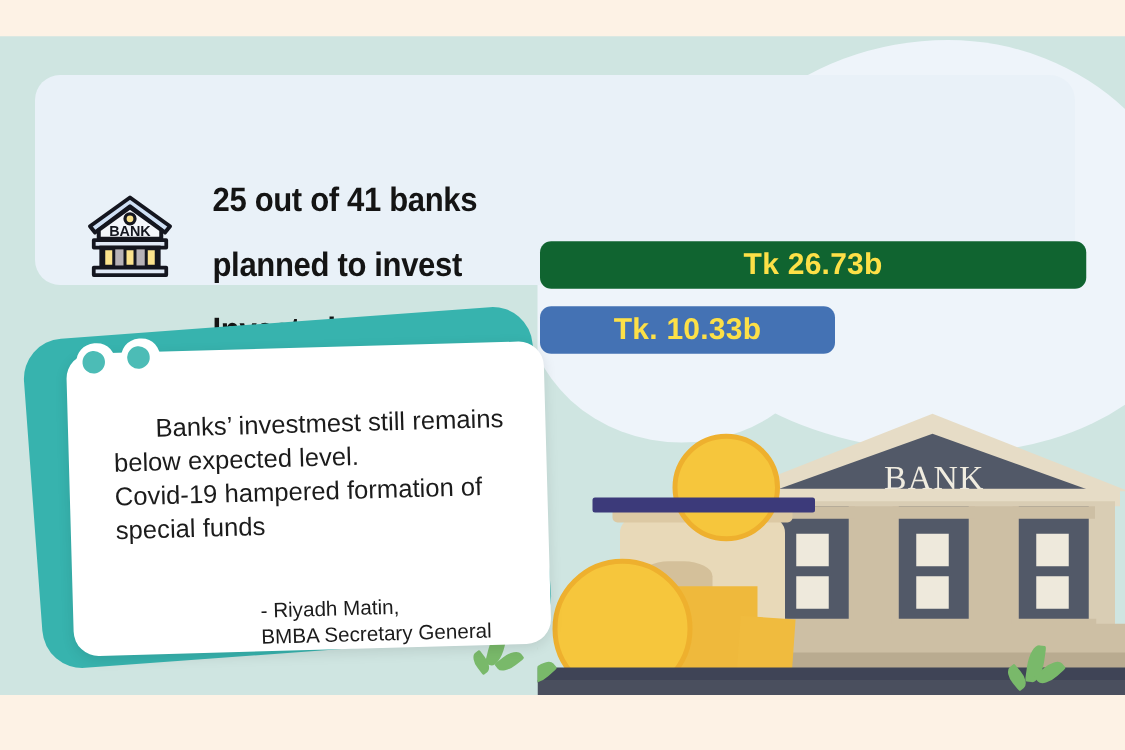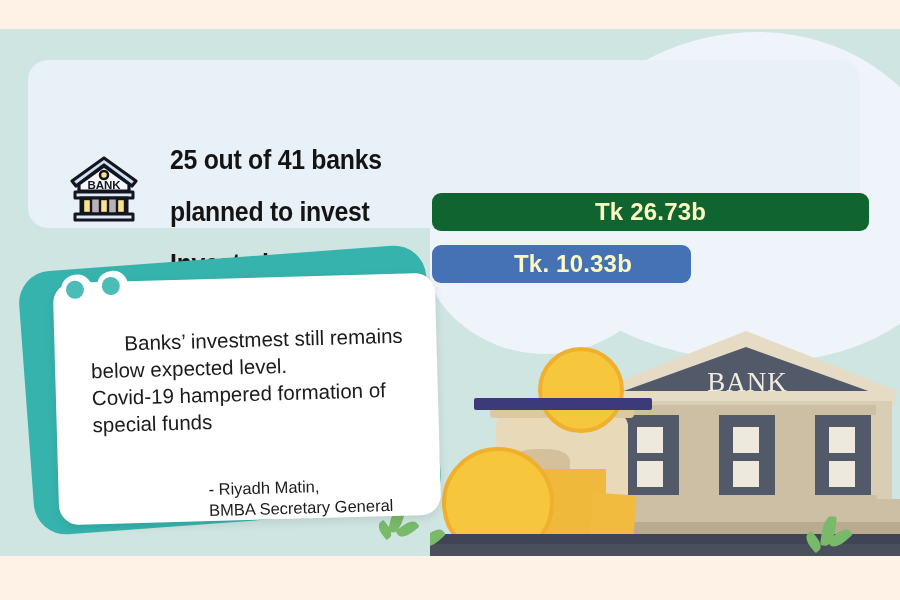--- a/index.html
+++ b/index.html
@@ -61,25 +61,25 @@
   .rows{position:absolute;left:142px;top:74px;width:710px;}
   .row{display:flex;align-items:center;height:52px;}
   .row .lbl{
     font-size:27px;font-weight:bold;color:#141414;
     font-family:"Liberation Sans", sans-serif;
     font-stretch:condensed;transform:scaleX(0.92);transform-origin:left center;
     white-space:nowrap;width:262px;letter-spacing:-0.3px;
   }
   .bar{
     height:38px;border-radius:9px;display:flex;align-items:center;justify-content:center;
-    color:#fef9c3;font-size:24px;font-weight:bold;letter-spacing:0.2px;
+    color:#fde047;font-size:24px;font-weight:bold;letter-spacing:0.2px;
     font-family:"Liberation Sans", sans-serif;
   }
   .bar-green{width:437px;background:#106430;}
-  .bar-blue{width:236px;background:#4472b4;padding-left:23px;}
+  .bar-blue{width:236px;background:#4472b4;}
 
   
   .quote-wrap{position:absolute;left:18px;top:250px;width:460px;height:300px;}
   .quote-teal{
     position:absolute;left:8px;top:8px;width:408px;height:264px;
     background:#37b3ae;border-radius:32px;transform:rotate(-4.2deg);
   }
   .quote-card{
     position:absolute;left:38px;top:28px;width:382px;height:242px;
     background:#ffffff;border-radius:20px;transform:rotate(-1.6deg);

